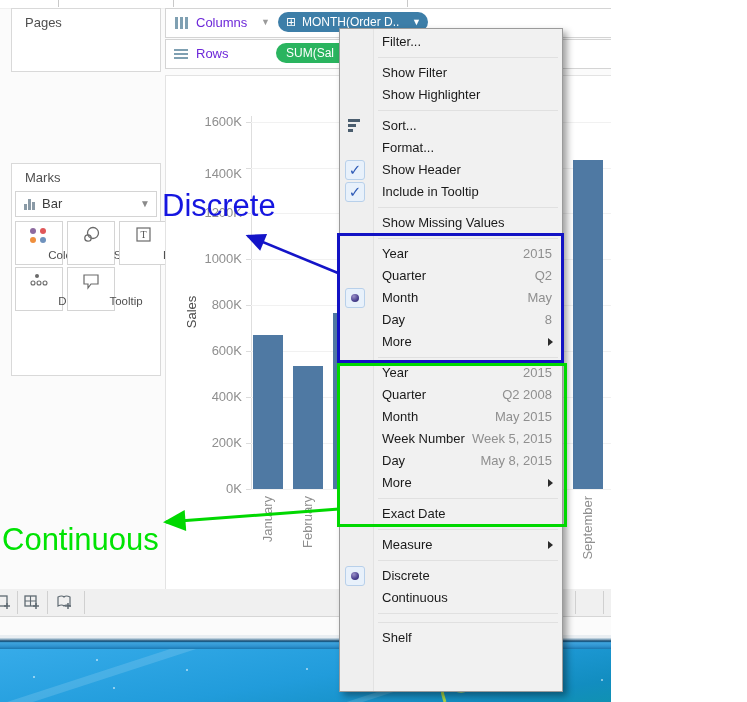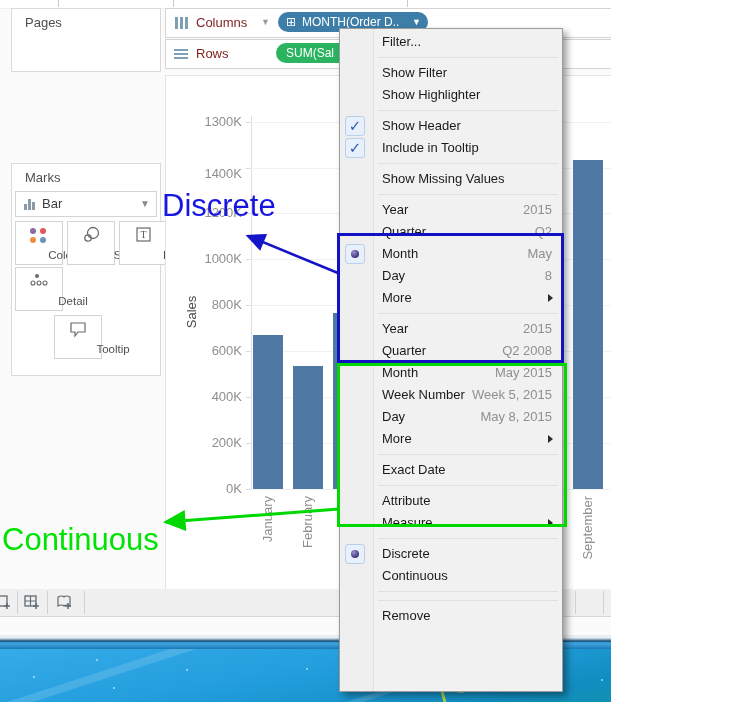--- a/index.html
+++ b/index.html
@@ -15,21 +15,21 @@
   .card-label{position:absolute;left:13px;top:6px;font-size:13px;color:#4f4f4f;}
   #marks-dd{left:3px;top:27px;width:140px;height:24px;border:1px solid #d4d4d4;background:#fff;}
   #marks-dd .ddtext{position:absolute;left:26px;top:4px;font-size:13px;color:#3c3c3c;}
   #marks-dd .caret{position:absolute;right:6px;top:6px;color:#8a8a8a;font-size:10px;}
   .minibar{position:absolute;bottom:6px;width:3px;background:#8a9aa6;}
   .mark-btn{position:absolute;width:46px;height:42px;border:1px solid #d4d4d4;background:#fff;text-align:center;}
   .mark-btn .blabel{position:absolute;bottom:3px;width:100%;font-size:11.5px;color:#4f4f4f;}
   .dot{position:absolute;width:6px;height:6px;border-radius:50%;}
   
   .shelf{background:#ffffff;border:1px solid #d4d4d4;}
-  .shelf-label{position:absolute;top:6px;font-size:13px;color:#7f1d1d;}
+  .shelf-label{position:absolute;top:6px;font-size:13px;color:#6d28d9;}
   .shelf-caret{position:absolute;top:8px;font-size:9px;color:#9a9a9a;}
   .hbars i{position:absolute;background:#7fa0b2;}
   .pill{position:absolute;height:20px;border-radius:10px;color:#fff;font-size:12px;line-height:20px;white-space:nowrap;}
   
   #sheet{left:165px;top:75px;width:582px;height:514px;background:#ffffff;
          border-top:1px solid #e3e3e3;border-left:1px solid #e3e3e3;overflow:hidden;}
   .gridline{position:absolute;left:85px;height:1px;background:#f1f1f1;}
   .ytick{position:absolute;width:50px;text-align:right;font-size:13px;color:#8f8f8f;}
   .ytickmark{position:absolute;width:5px;height:1px;background:#dcdcdc;left:80px;}
   #axis-line{position:absolute;left:85px;top:40px;width:1px;height:374px;background:#dedede;}
@@ -120,21 +120,21 @@
     </div>
     <div class="mark-btn" style="left:3px;top:103px;">
       <svg width="22" height="20" style="margin-top:3px">
         <circle cx="9" cy="5" r="2" fill="#6a6a6a"></circle>
         <circle cx="5" cy="12" r="2" fill="none" stroke="#6a6a6a" stroke-width="1.1"></circle>
         <circle cx="11" cy="12" r="2" fill="none" stroke="#6a6a6a" stroke-width="1.1"></circle>
         <circle cx="17" cy="12" r="2" fill="none" stroke="#6a6a6a" stroke-width="1.1"></circle>
       </svg>
       <span class="blabel">Detail</span>
     </div>
-    <div class="mark-btn" style="left:42px;top:103px;margin-top:48px;">
+    <div class="mark-btn" style="left:55px;top:103px;">
       <svg width="24" height="20" style="margin-top:3px">
         <path d="M5 4 h14 v9 h-7 l-3 4 v-4 h-4 z" fill="none" stroke="#6a6a6a" stroke-width="1.2"></path>
       </svg>
       <span class="blabel">Tooltip</span>
     </div>
   </div>
 
   <div class="abs shelf" style="left:165px;top:8px;width:581px;height:28px;">
     <span class="hbars">
       <i style="left:9px;top:8px;width:3px;height:12px;"></i>
@@ -187,21 +187,21 @@
         <div class="ytick" style="left: 26px; top: 267.24px;">600K</div>
         <div class="ytickmark" style="top: 229.32px;"></div>
         <div class="ytick" style="left: 26px; top: 221.32px;">800K</div>
         <div class="ytickmark" style="top: 183.4px;"></div>
         <div class="ytick" style="left: 26px; top: 175.4px;">1000K</div>
         <div class="ytickmark" style="top: 137.48px;"></div>
         <div class="ytick" style="left: 26px; top: 129.48px;">1200K</div>
         <div class="ytickmark" style="top: 91.56px;"></div>
         <div class="ytick" style="left: 26px; top: 90px;">1400K</div>
         <div class="ytickmark" style="top: 45.64px;"></div>
-        <div class="ytick" style="left: 26px; top: 37.64px;">1300K</div>
+        <div class="ytick" style="left: 26px; top: 37.64px;">1600K</div>
       </div>
     <div id="bars-layer">
         <div class="bar" style="left: 87px; top: 259.168px; height: 153.832px; background: rgb(79, 121, 163);"></div>
         <div class="bar" style="left: 127px; top: 290.164px; height: 122.836px; background: rgb(79, 121, 163);"></div>
         <div class="bar" style="left: 167px; top: 237.356px; height: 175.644px; background: rgb(79, 121, 163);"></div>
         <div class="bar" style="left: 207px; top: 224.728px; height: 188.272px; background: rgb(79, 121, 163);"></div>
         <div class="bar" style="left: 247px; top: 206.36px; height: 206.64px; background: rgb(79, 121, 163);"></div>
         <div class="bar" style="left: 287px; top: 194.88px; height: 218.12px; background: rgb(79, 121, 163);"></div>
         <div class="bar" style="left: 327px; top: 183.4px; height: 229.6px; background: rgb(79, 121, 163);"></div>
         <div class="bar" style="left: 367px; top: 124.852px; height: 288.148px; background: rgb(79, 121, 163);"></div>
@@ -282,48 +282,53 @@
   </div>
 
   <div class="abs" id="menu">
     <div id="menu-gutter"></div>
     <div id="menu-items">
         <div class="m-item"><span>Filter...</span></div>
         <div class="m-sep"></div>
         <div class="m-item"><span>Show Filter</span></div>
         <div class="m-item"><span>Show Highlighter</span></div>
         <div class="m-sep"></div>
+        <div class="m-item"><span>Sort...</span><span class="mi-sort">
+            <i style="top: 0px; width: 12px;"></i>
+            <i style="top: 5px; width: 8px;"></i>
+            <i style="top: 10px; width: 5px;"></i>
+          </span></div>
+        <div class="m-item"><span>Format...</span></div>
         <div class="m-item"><span>Show Header</span><span class="mi-box mi-check">✓</span></div>
         <div class="m-item"><span>Include in Tooltip</span><span class="mi-box mi-check">✓</span></div>
         <div class="m-sep"></div>
         <div class="m-item"><span>Show Missing Values</span></div>
         <div class="m-sep"></div>
         <div class="m-item"><span>Year</span><span class="m-val">2015</span></div>
         <div class="m-item"><span>Quarter</span><span class="m-val">Q2</span></div>
         <div class="m-item"><span>Month</span><span class="m-val">May</span><span class="mi-box mi-radio"></span></div>
         <div class="m-item"><span>Day</span><span class="m-val">8</span></div>
         <div class="m-item"><span>More</span><span class="m-arrow"></span></div>
         <div class="m-sep"></div>
         <div class="m-item"><span>Year</span><span class="m-val">2015</span></div>
         <div class="m-item"><span>Quarter</span><span class="m-val">Q2 2008</span></div>
         <div class="m-item"><span>Month</span><span class="m-val">May 2015</span></div>
         <div class="m-item"><span>Week Number</span><span class="m-val">Week 5, 2015</span></div>
         <div class="m-item"><span>Day</span><span class="m-val">May 8, 2015</span></div>
         <div class="m-item"><span>More</span><span class="m-arrow"></span></div>
         <div class="m-sep"></div>
         <div class="m-item"><span>Exact Date</span></div>
         <div class="m-sep"></div>
-        <div class="m-item"><span>Attribute</span></div>
         <div class="m-item"><span>Measure</span><span class="m-arrow"></span></div>
         <div class="m-sep"></div>
         <div class="m-item"><span>Discrete</span><span class="mi-box mi-radio"></span></div>
         <div class="m-item"><span>Continuous</span></div>
         <div class="m-sep"></div>
         <div class="m-sep"></div>
-        <div class="m-item"><span>Remove</span></div>
+        <div class="m-item"><span>Shelf</span></div>
       </div>
   </div>
 
   <div class="abs" id="blue-box"></div>
   <div class="abs" id="green-box"></div>
 
   <svg class="abs" id="arrows" width="747" height="702">
     <defs>
       <marker id="bhead" markerWidth="9" markerHeight="8" refX="7" refY="4" orient="auto">
         <path d="M0.5,0.5 L8,4 L0.5,7.5 z" fill="#1414c8"></path>

